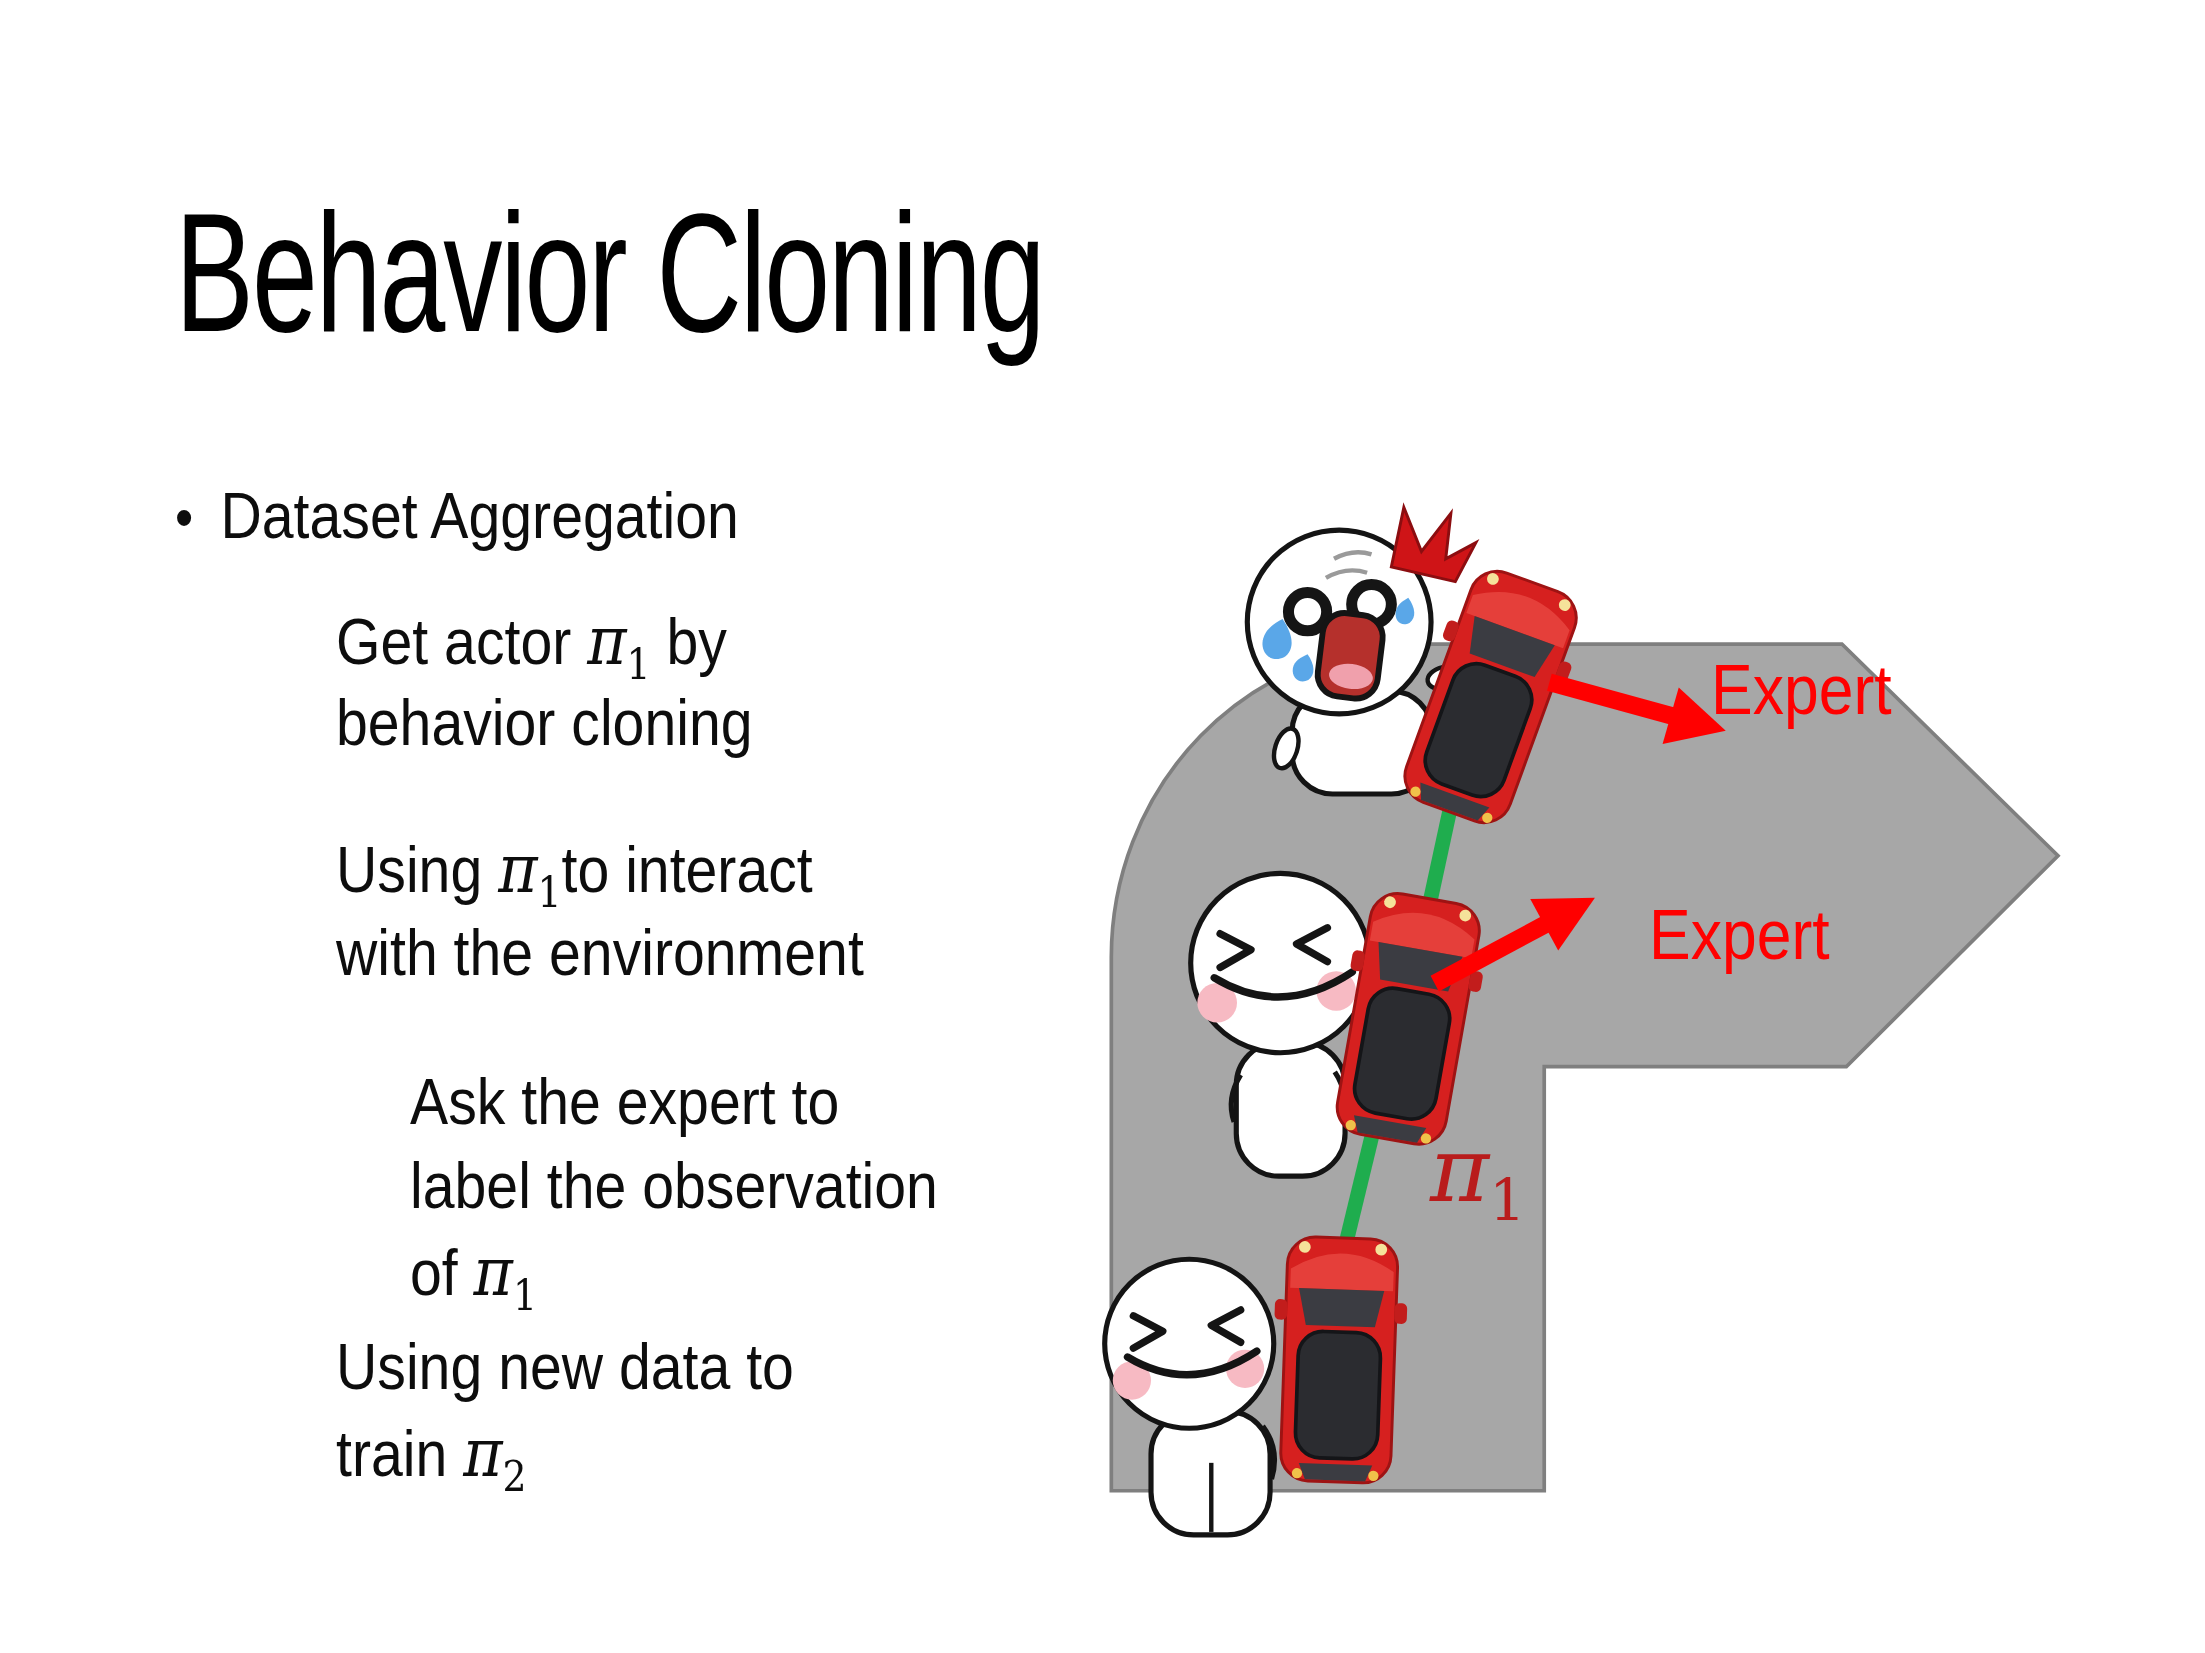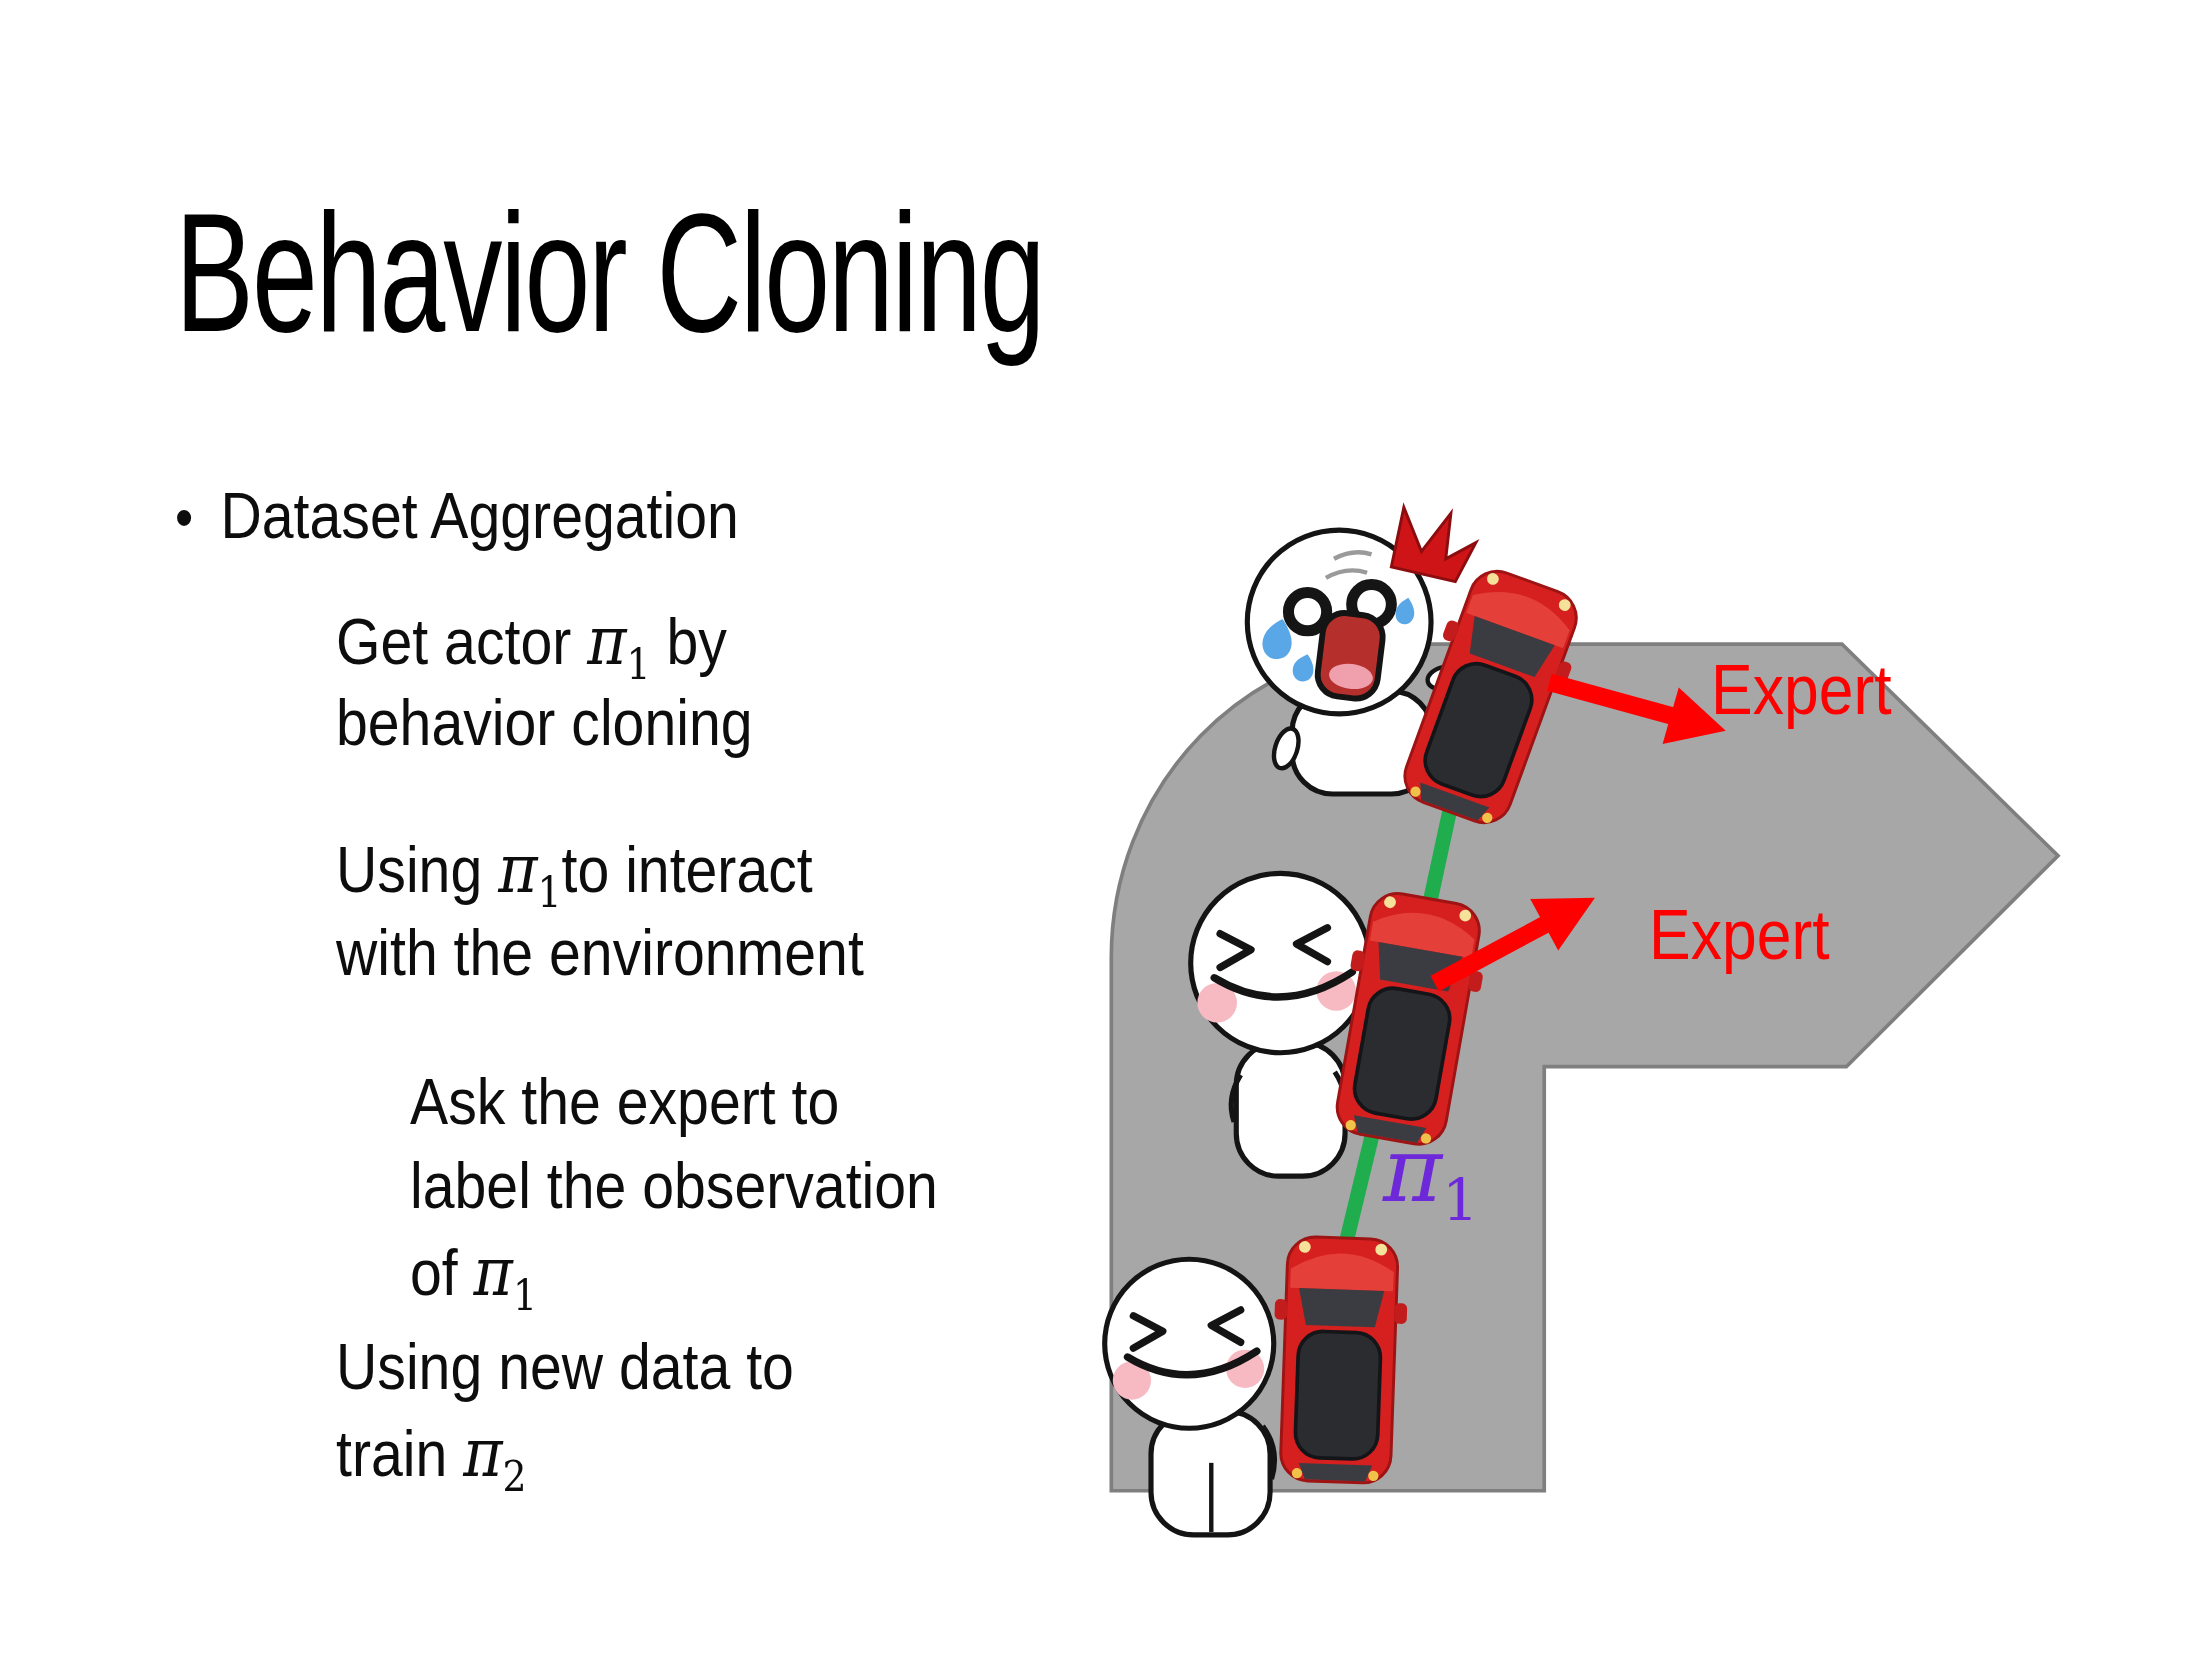--- a/index.html
+++ b/index.html
@@ -19,21 +19,21 @@
   }
   .bullet-glyph{display:inline-block;margin-right:31px;font-size:59px;}
   .pi{font-family:"DejaVu Serif",serif;font-style:italic;font-size:68px;}
   .pisub{font-family:"DejaVu Serif",serif;font-style:normal;font-size:43px;vertical-align:-14.7px;line-height:0;}
   .diagram-svg{position:absolute;left:0;top:0;width:2205px;height:1654px;}
   .expert-label{
     position:absolute;color:#ff0000;font-size:71px;line-height:1;
     transform:scaleX(.88);transform-origin:0 0;white-space:nowrap;
   }
   .pi-big{
-    position:absolute;left:1383px;top:1097px;color:#6d28d9;
+    position:absolute;left:1430px;top:1097px;color:#b91c1c;
     font-family:"DejaVu Serif",serif;font-style:italic;font-size:90px;line-height:1;
   }
   .pi-big .pisub{font-size:57px;vertical-align:-19px;}
 </style>
 </head>
 <body>
 
 <div class="slide">
 
   <div class="title">Behavior Cloning</div>

